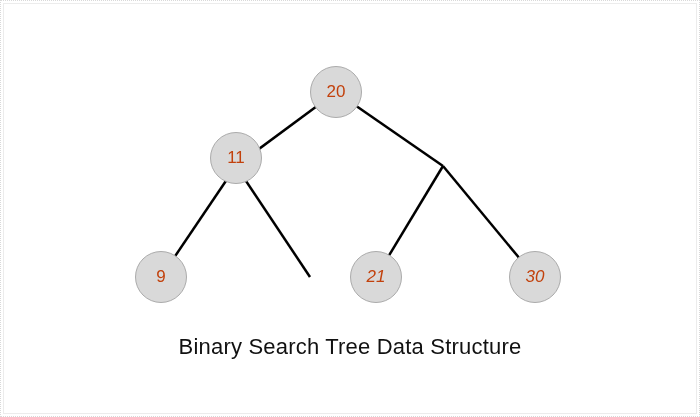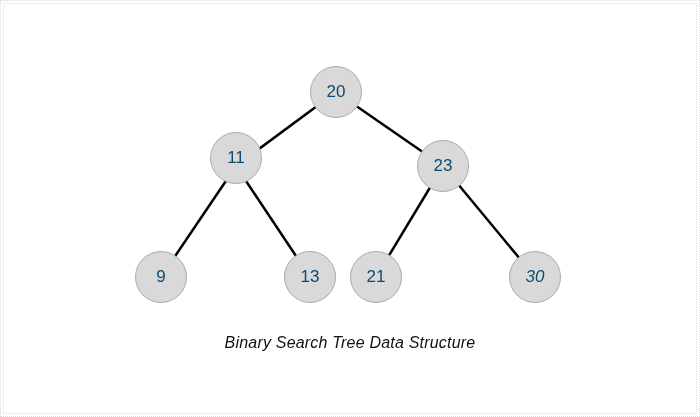--- a/index.html
+++ b/index.html
@@ -43,32 +43,31 @@
     width: 52px;
     height: 52px;
     border-radius: 50%;
     background: #d9d9d9;
     border: 1.5px solid #ababab;
     box-sizing: border-box;
     display: flex;
     align-items: center;
     justify-content: center;
     font-size: 17px;
-    color: #0c4a6e;
+    color: #c2410c;
   }
   .caption {
     position: absolute;
     left: 0;
     top: 334px;
     width: 700px;
     text-align: center;
-    font-size: 16px;
+    font-size: 22px;
     color: #111111;
     letter-spacing: 0.2px;
-    font-style: italic;
   }
 </style>
 </head>
 <body>
 
 <div class="canvas">
 
   <div class="frame-outer"></div>
   <div class="frame-inner"></div>
 
@@ -80,30 +79,24 @@
     <line x1="443" y1="166" x2="376" y2="277"></line>
     <line x1="443" y1="166" x2="535" y2="277"></line>
   </svg>
 
   <div class="node" style="left:310px; top:66px;">
     <span>20</span>
   </div>
   <div class="node" style="left:210px; top:132px;">
     <span>11</span>
   </div>
-  <div class="node" style="left:417px; top:140px;">
-    <span>23</span>
-  </div>
   <div class="node" style="left:135px; top:251px;">
     <span>9</span>
   </div>
-  <div class="node" style="left:284px; top:251px;">
-    <span>13</span>
-  </div>
-  <div class="node" style="left:350px; top:251px;">
+  <div class="node" style="left:350px; top:251px;font-style:italic;">
     <span>21</span>
   </div>
   <div class="node" style="left:509px; top:251px;font-style:italic;">
     <span>30</span>
   </div>
 
   <div class="caption">Binary Search Tree Data Structure</div>
 
 </div>
 

